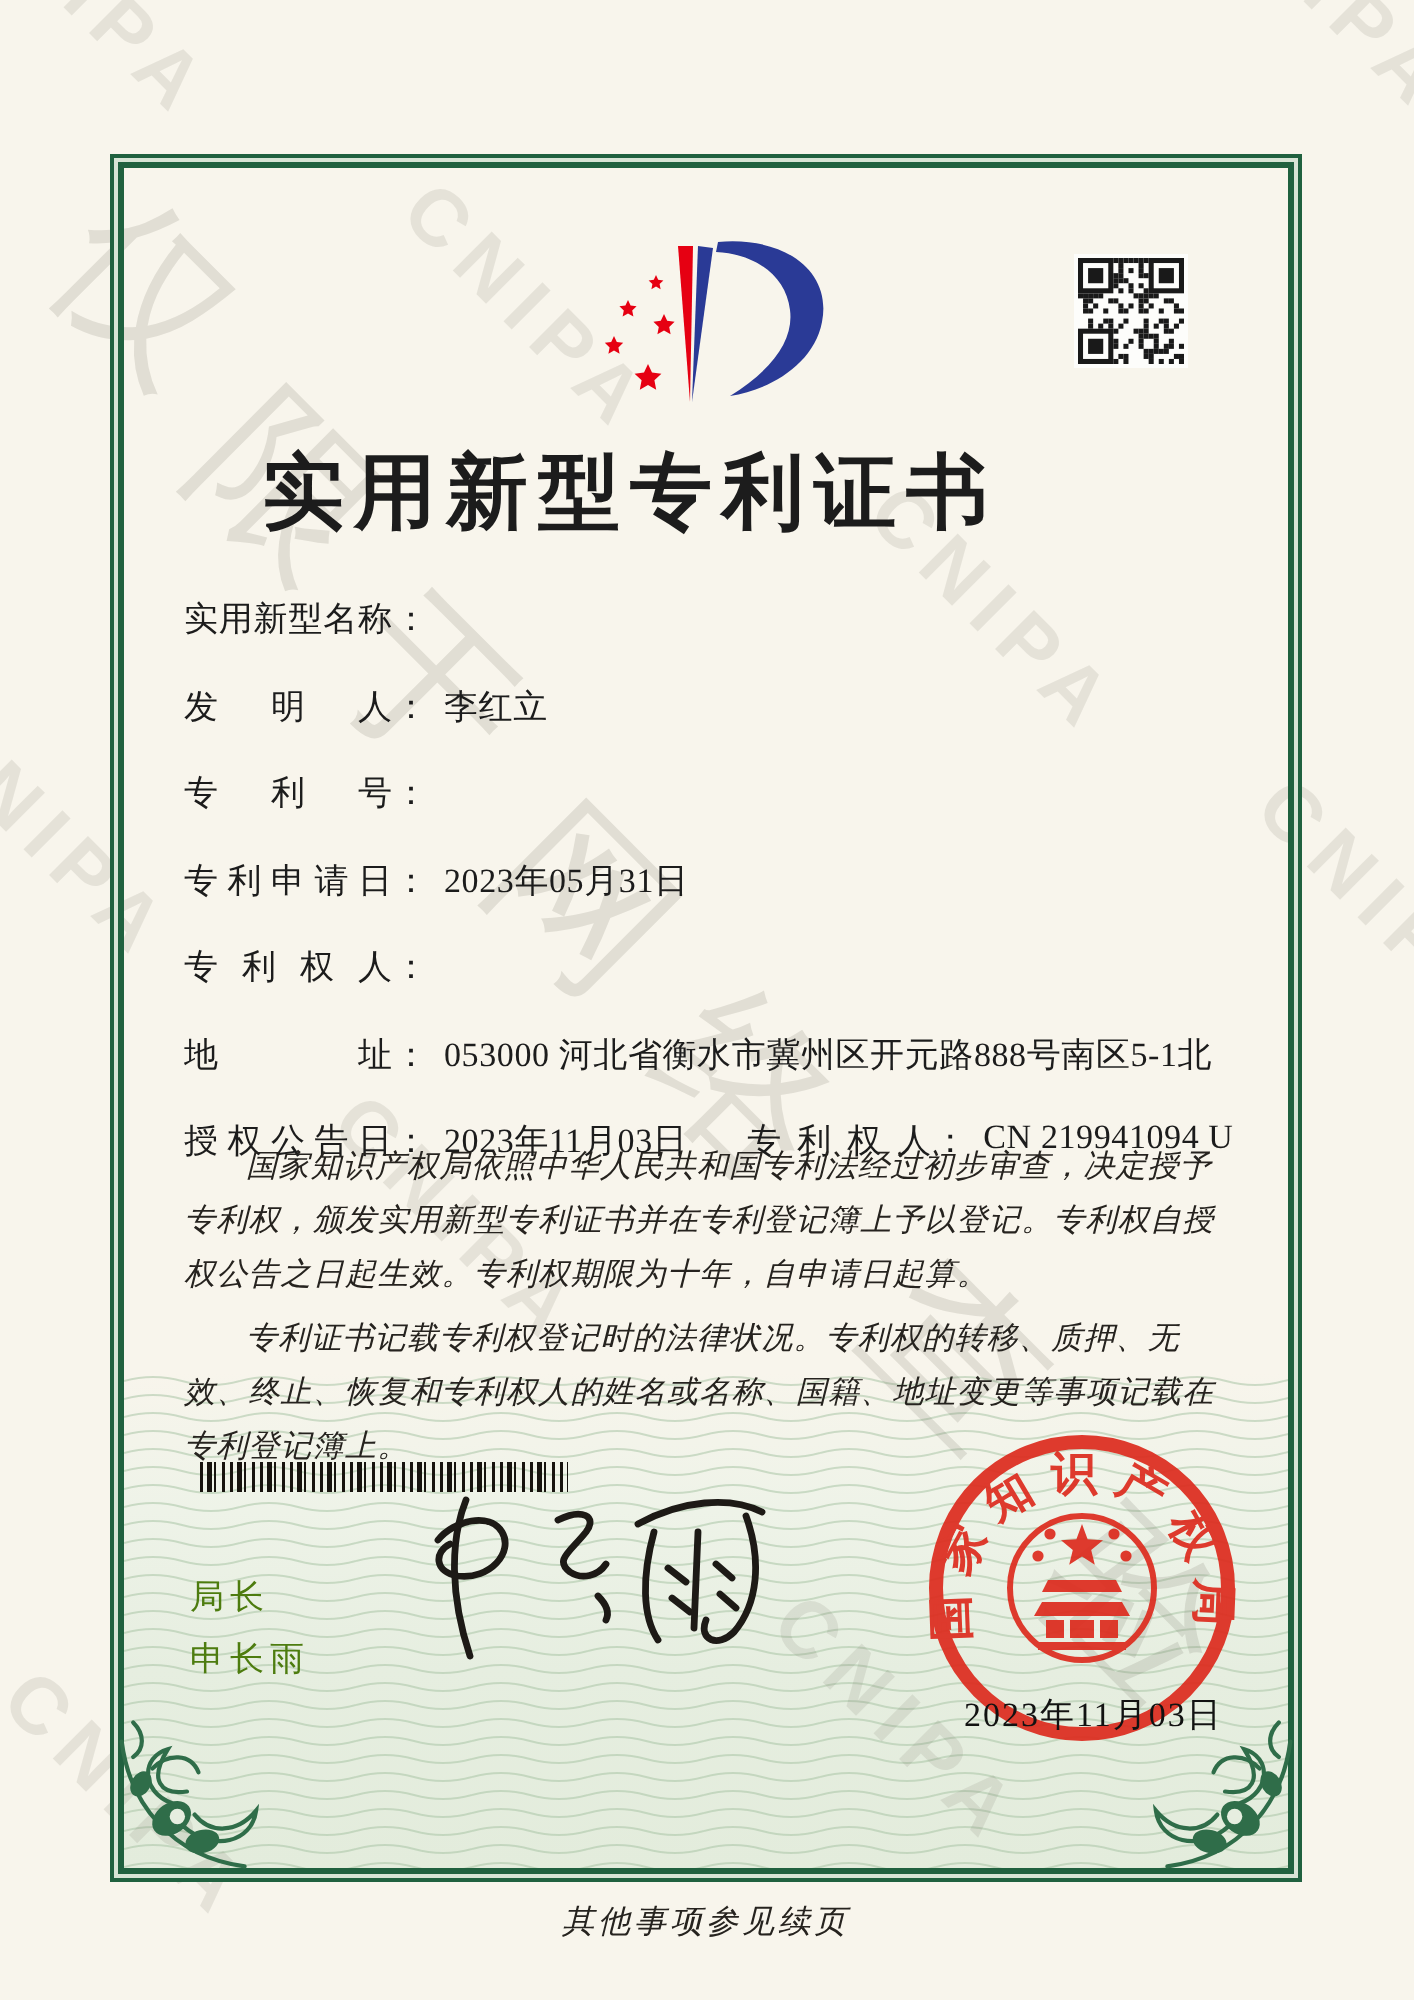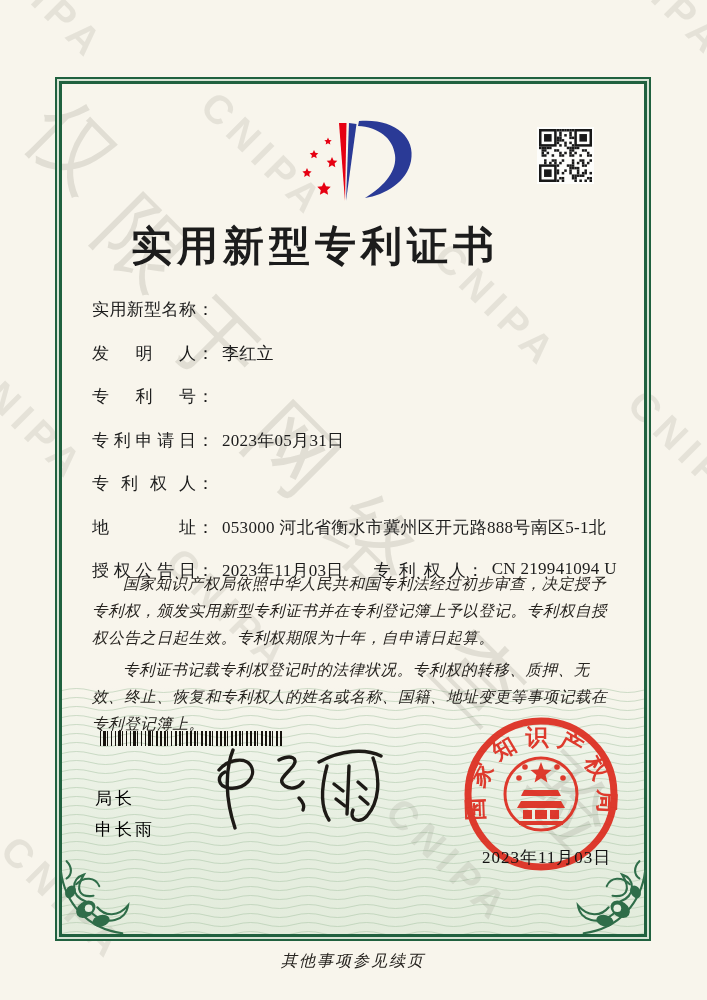--- a/index.html
+++ b/index.html
@@ -50,21 +50,21 @@
          font-size:15.5px;line-height:27px;font-style:italic;letter-spacing:.6px;color:#26231f;}
   #legal p{margin:0 0 5px 0;text-indent:2em;}
 
   
   #barcode{position:absolute;left:100px;top:731px;width:184px;height:15px;z-index:4;
     background:
       repeating-linear-gradient(90deg,#17130e 0 1.5px,transparent 1.5px 3.5px,
         #17130e 3.5px 6px,transparent 6px 7px,#17130e 7px 8px,transparent 8px 11px,
         #17130e 11px 12.5px,transparent 12.5px 15px);}
   .official{position:absolute;left:95px;z-index:4;font-size:17px;letter-spacing:3px;
-            font-family:"Liberation Sans","DejaVu Sans",sans-serif;color:#000000;}
+            font-family:"Liberation Sans","DejaVu Sans",sans-serif;color:#4d7c0f;}
   #director-title{top:787px;}
   #director-name{top:818px;}
   #signature{position:absolute;left:205px;top:736px;z-index:4;}
 
   #seal{position:absolute;left:461px;top:714px;z-index:4;opacity:.92;}
   #seal-date{position:absolute;left:482px;top:846px;z-index:5;font-size:17px;
              letter-spacing:1px;color:#121212;}
 
   
   #page-info{position:absolute;left:55px;top:910px;width:596px;text-align:center;

